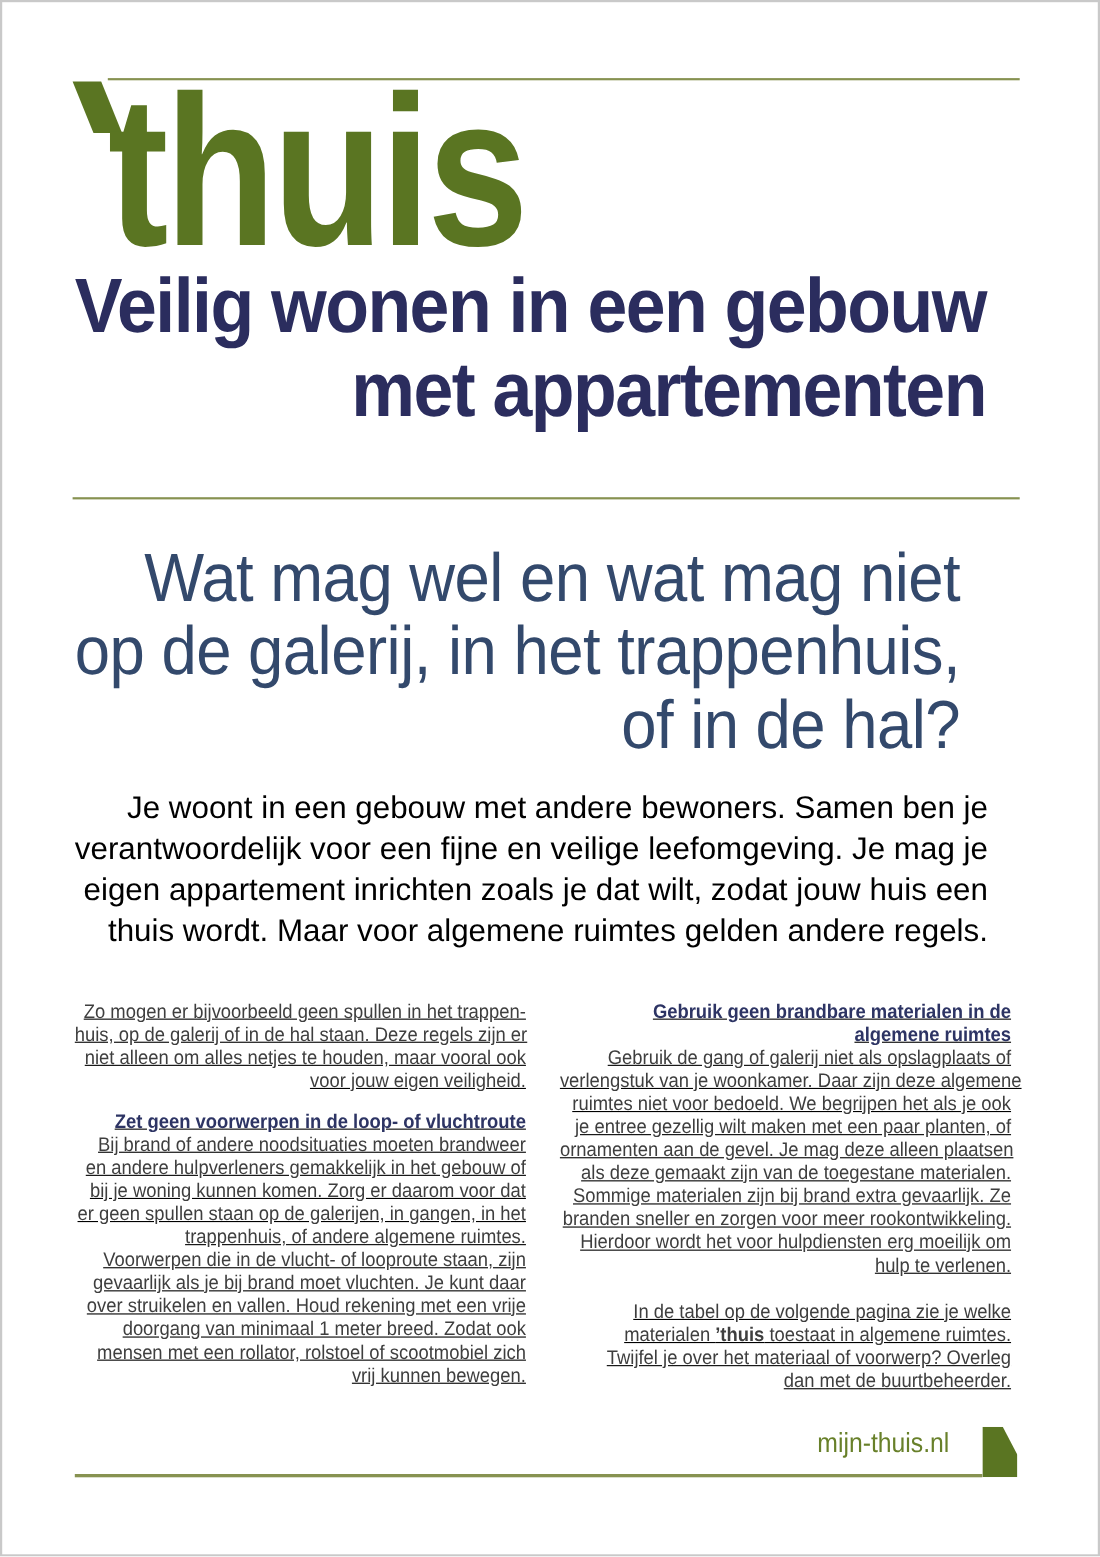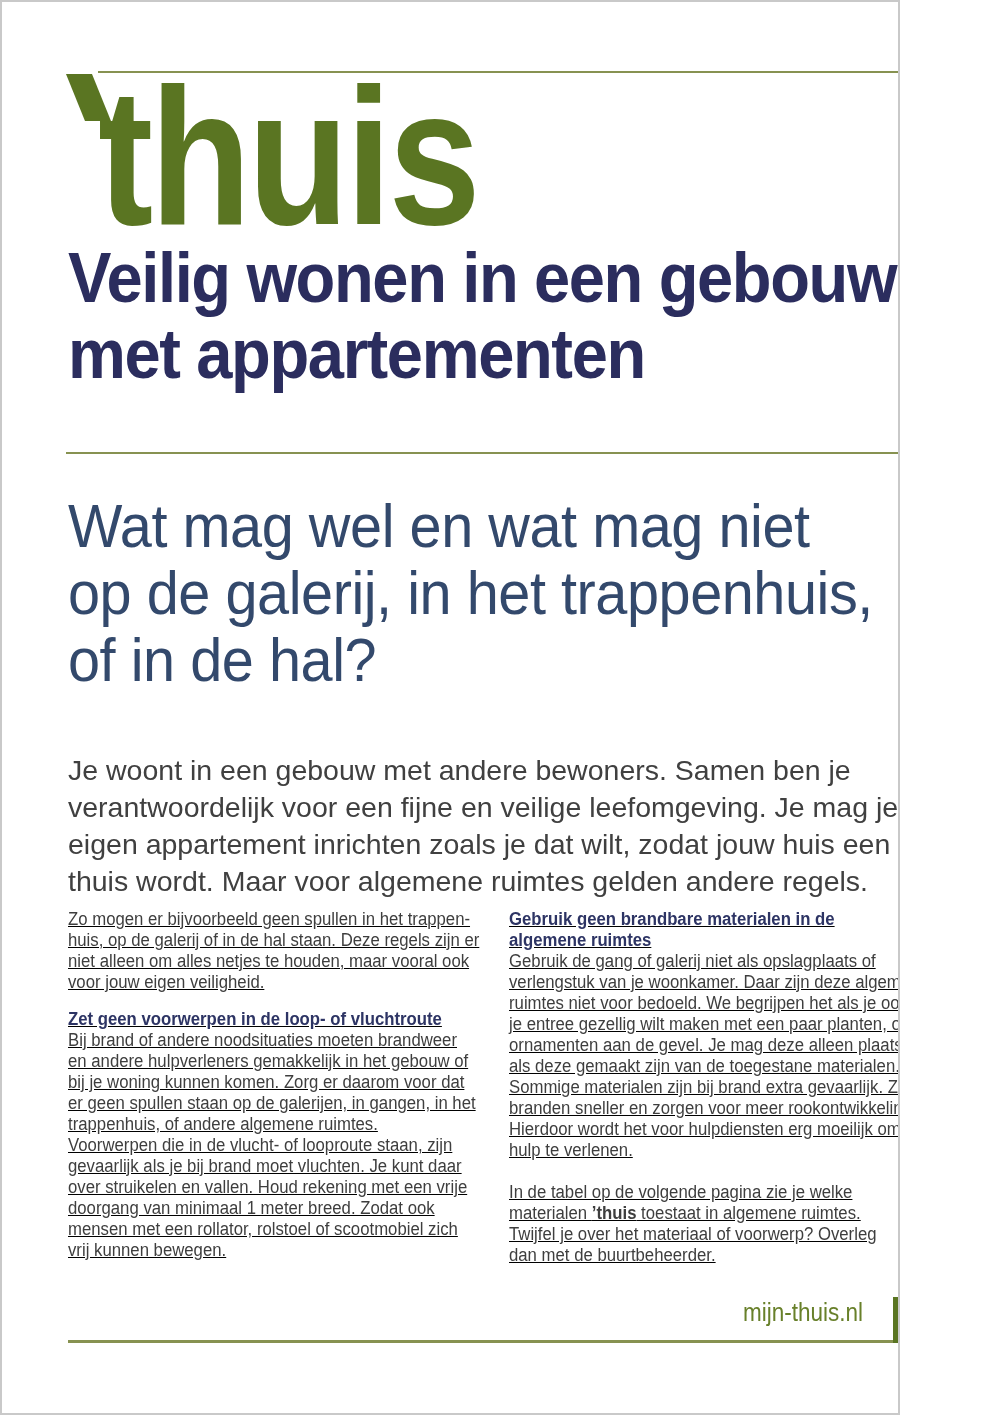--- a/index.html
+++ b/index.html
@@ -1,25 +1,26 @@
 <!DOCTYPE html>
 <html><head>
 <meta charset="utf-8">
 <style>
   * { margin: 0; padding: 0; box-sizing: border-box; }
   html, body { background: #ffffff; }
   body { font-family: "Liberation Sans", "DejaVu Sans", sans-serif; }
 
   .page {
     position: relative;
-    width: 900px;
+    width: 1000px;
     height: 1415px;
     background: #ffffff;
     border: 2px solid #c9c9c9;
     overflow: hidden;
+    text-align: right;
   }
 
   
   .cx {
     transform: scaleX(var(--cx, 0.93));
     transform-origin: 0 0;
     white-space: pre;
   }
 
   .top-rule {
@@ -73,24 +74,24 @@
     font-size: 62px;
     font-weight: 400;
     line-height: 67px;
     letter-spacing: -0.5px;
     color: #33496c;
     --cx: 0.93;
   }
 
   .intro-paragraph {
     position: absolute;
-    left: 66px; top: 750px;
+    left: 66px; top: 715px;
     font-size: 28.5px;
     line-height: 37px;
-    color: #404040;
+    color: #000000;
     --cx: 1;
   }
 
   .content-columns {
     position: absolute;
     left: 66px; top: 907px;
     width: 868px;
     display: flex;
   }
   .col { width: 441px; flex: 0 0 441px; text-decoration: underline; }

